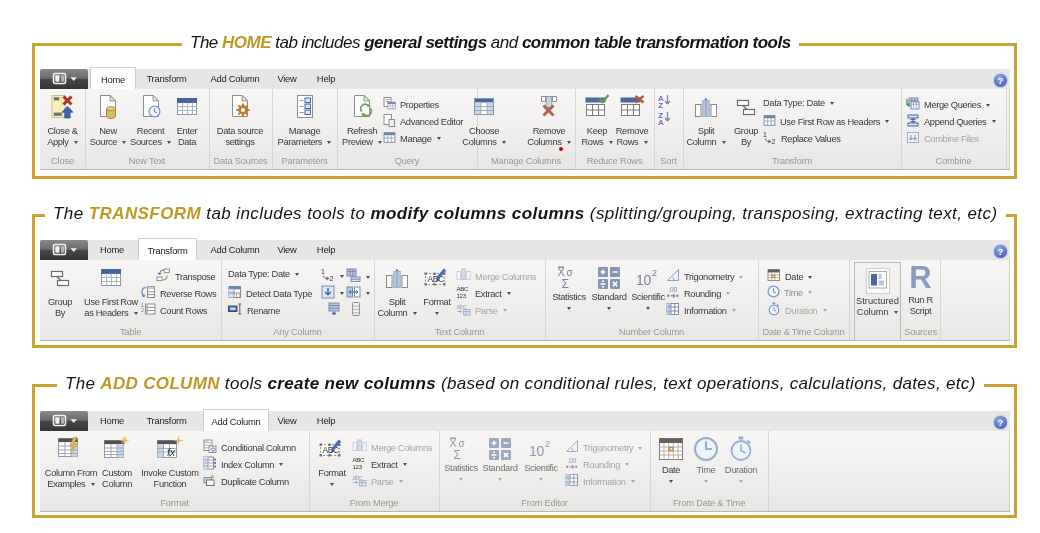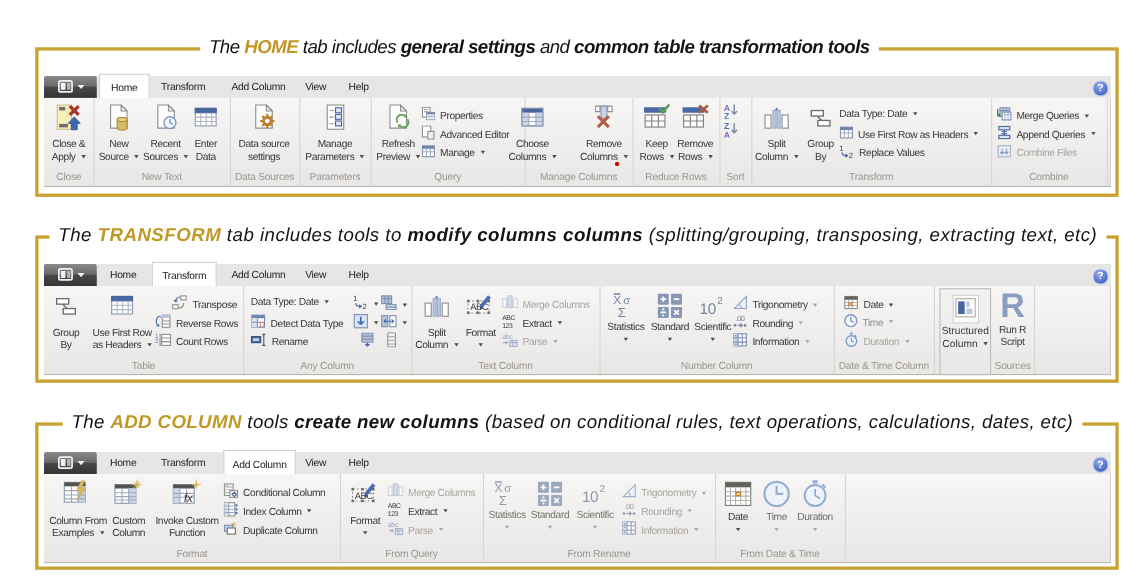--- a/index.html
+++ b/index.html
@@ -633,24 +633,24 @@
   <div class="tab sel" style="left:163px;width:64px">Add Column</div>
   <div class="tab" style="left:230px;width:34px">View</div>
   <div class="tab" style="left:268px;width:36px">Help</div>
   <div class="helpq" style="left:953px">?</div>
  </div>
  <div class="ribbon" id="rib3">
   <div class="grp" style="left:0;width:269px">
         <div class="glabel">Format</div>
       </div>
   <div class="grp" style="left:269px;width:130px">
-        <div class="glabel">From Query</div>
+        <div class="glabel">From Merge</div>
       </div>
   <div class="grp" style="left:399px;width:211px">
-        <div class="glabel">From Rename</div>
+        <div class="glabel">From Editor</div>
       </div>
   <div class="grp" style="left:610px;width:118px">
         <div class="glabel">From Date &amp; Time</div>
       </div>
 
   <div class="bb" style="left:0px;width:62px">
    <svg class="ic" width="28" height="26" viewBox="0 0 28 26">
           <use href="#colfromex" width="28" height="26"></use>
         </svg>Column From<br>Examples <i class="ca"></i></div>
   <div class="bb" style="left:55px;width:44px">

